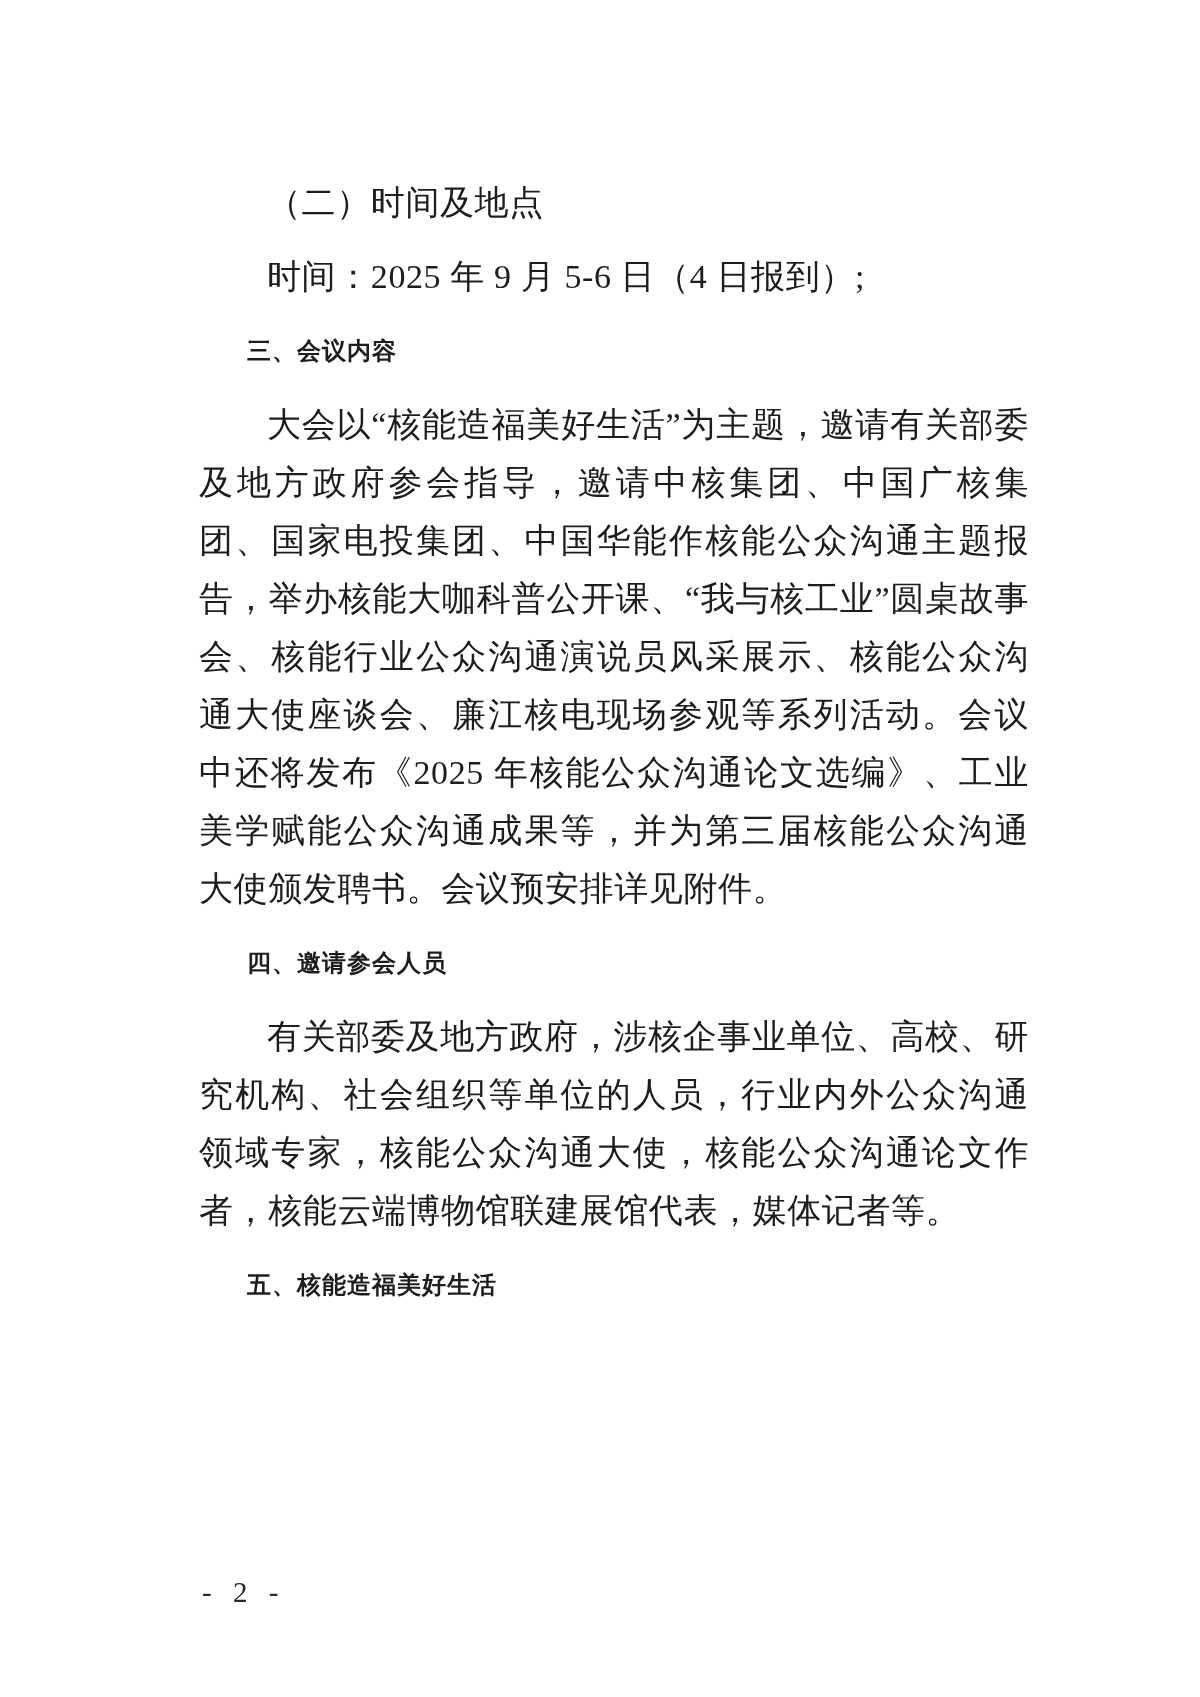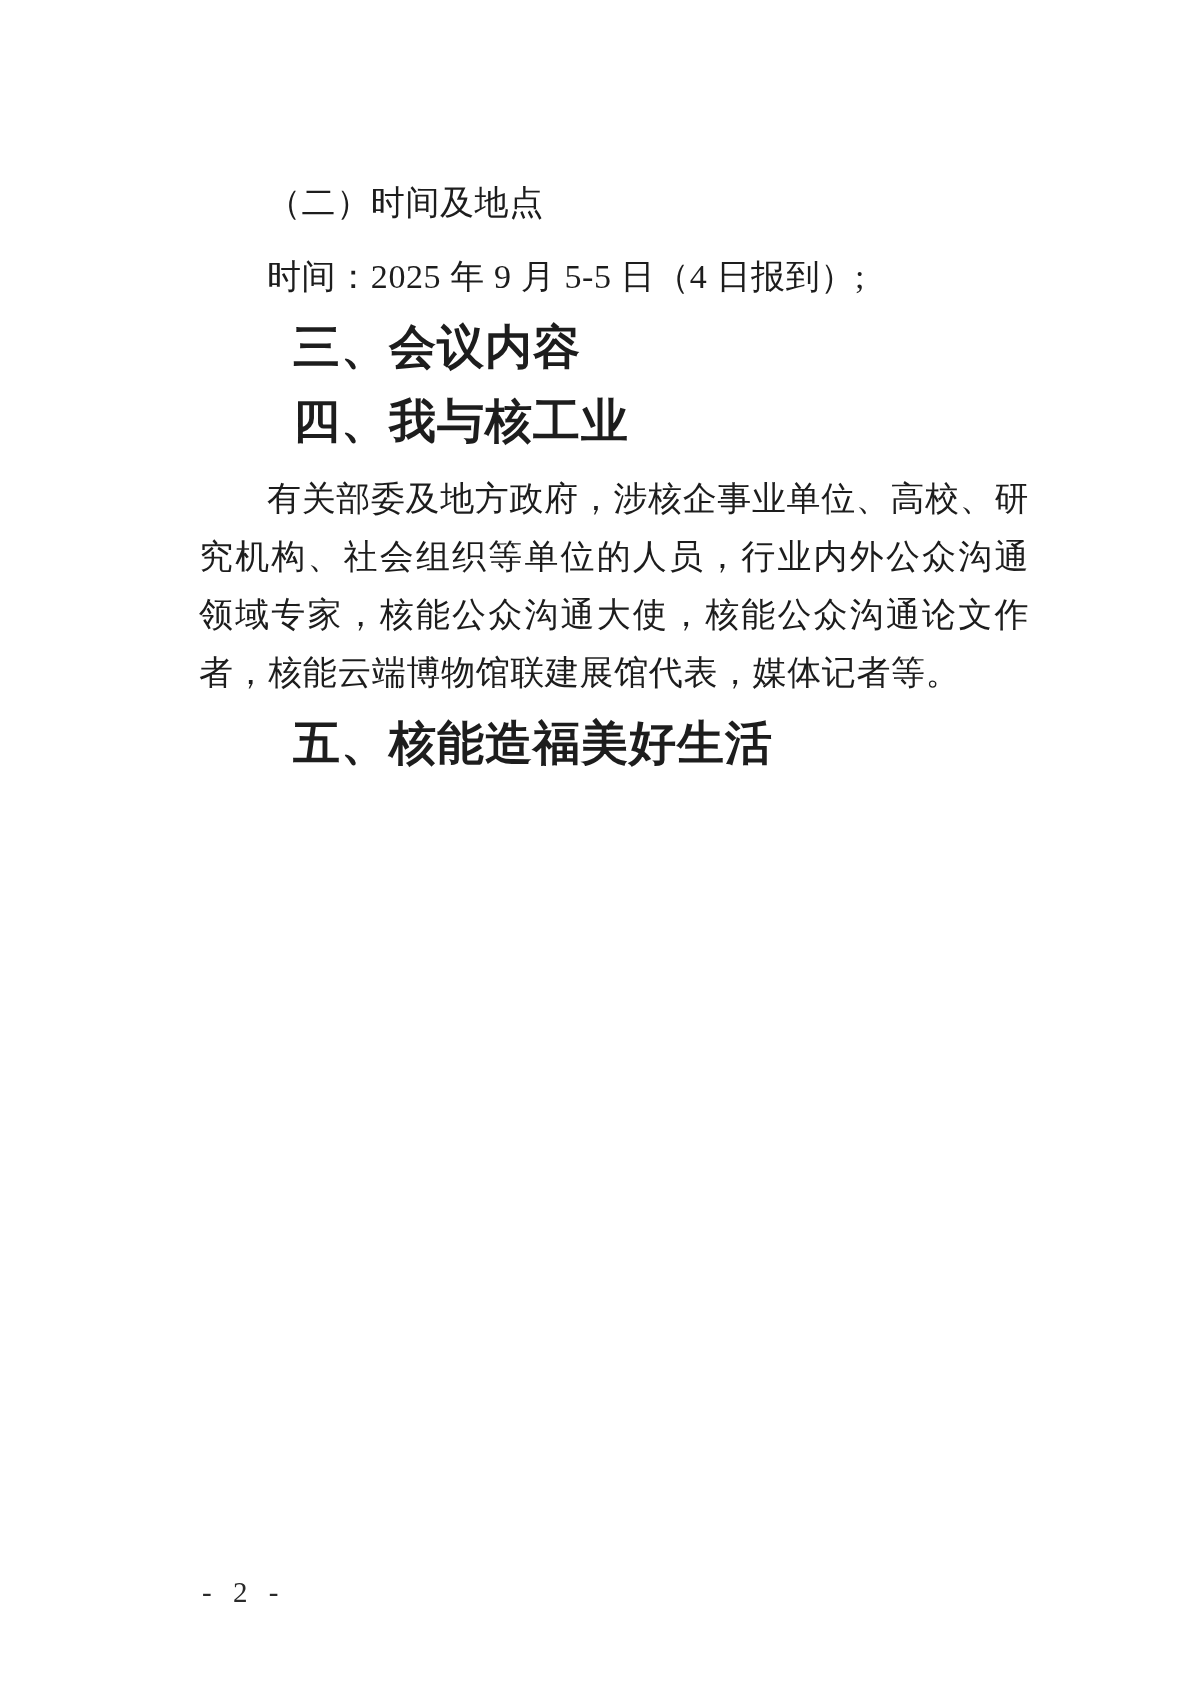--- a/index.html
+++ b/index.html
@@ -39,23 +39,23 @@
   
   .kai-heading {
     text-indent: 2em;
     font-weight: 500;
     font-size: 34px;
   }
 
   
   .hei-heading {
     text-indent: 2em;
-    font-family: Liberation Mono, monospace;
+    font-family: Liberation Sans, sans-serif;
     font-weight: bold;
-    font-size: 47px;
+    font-size: 24px;
     letter-spacing: 1px;
   }
 
   .page-number {
     position: absolute;
     left: 178px;
     top: 1548px;
     color: #2a2a2a;
     font-size: 29px;
     line-height: 40px;
@@ -65,27 +65,28 @@
 </style>
 </head>
 <body>
 
 <div class="page">
 
   <main class="content">
 
     <p class="kai-heading">（二）时间及地点</p>
 
-    <p class="para">时间：2025 年 9 月 5-5 日（4 日报到）;</p>
+    <p class="para">时间：2025 年 9 月 5-6 日（4 日报到）;</p>
 
 
     <p class="hei-heading">三、会议内容</p>
 
+    <p class="para">大会以“核能造福美好生活”为主题，邀请有关部委及地方政府参会指导，邀请中核集团、中国广核集团、国家电投集团、中国华能作核能公众沟通主题报告，举办核能大咖科普公开课、“我与核工业”圆桌故事会、核能行业公众沟通演说员风采展示、核能公众沟通大使座谈会、廉江核电现场参观等系列活动。会议中还将发布《2025 年核能公众沟通论文选编》、工业美学赋能公众沟通成果等，并为第三届核能公众沟通大使颁发聘书。会议预安排详见附件。</p>
 
-    <p class="hei-heading">四、我与核工业</p>
+    <p class="hei-heading">四、邀请参会人员</p>
 
     <p class="para">有关部委及地方政府，涉核企事业单位、高校、研究机构、社会组织等单位的人员，行业内外公众沟通领域专家，核能公众沟通大使，核能公众沟通论文作者，核能云端博物馆联建展馆代表，媒体记者等。</p>
 
     <p class="hei-heading">五、核能造福美好生活</p>
 
 
   </main>
 
   <footer class="page-number">- 2 -</footer>
 

